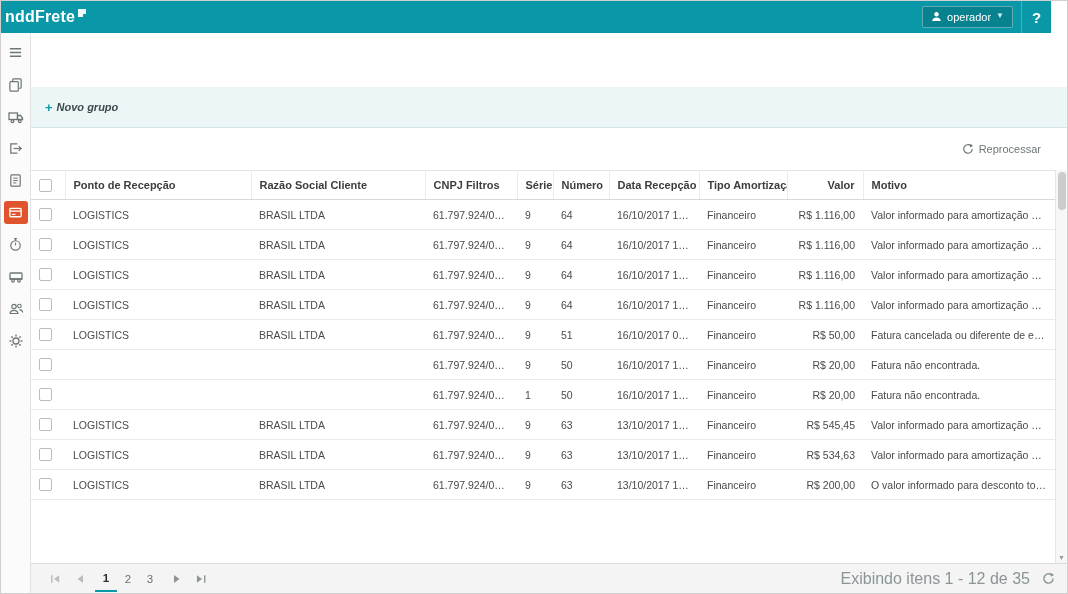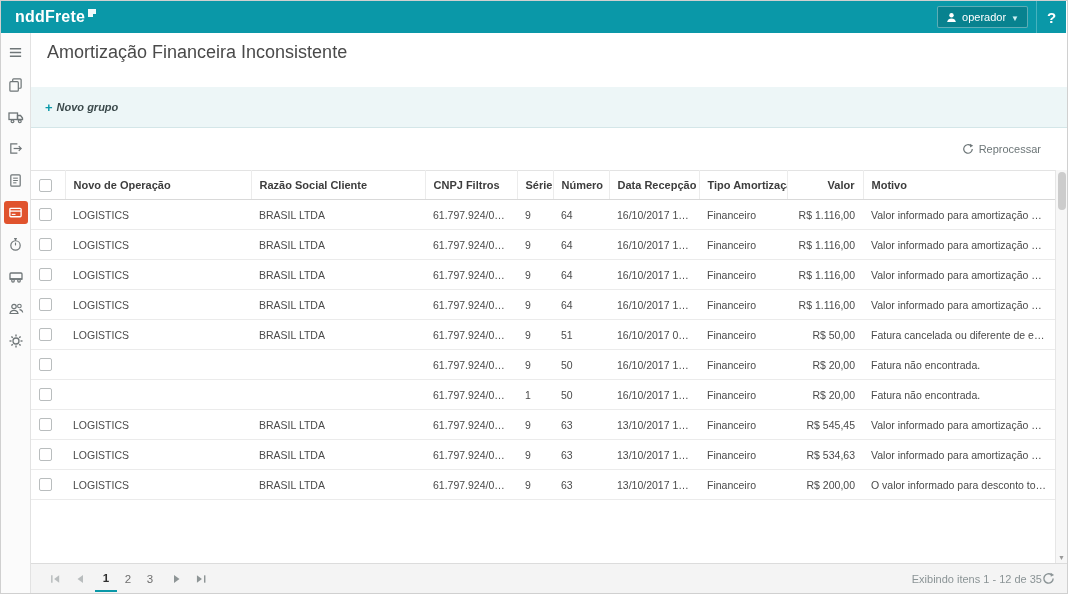--- a/index.html
+++ b/index.html
@@ -1,26 +1,26 @@
 <!DOCTYPE html>
 <html><head>
 <meta charset="utf-8">
 <style>
   * { box-sizing: border-box; margin: 0; padding: 0; }
   html,body { background:#e9e9e9; }
   body { font-family:"Liberation Sans", sans-serif; }
   .app { width:1068px; height:594px; position:relative; background:#fff; overflow:hidden; border:1px solid #d0d0d0; }
 
   
-  .topbar { position:absolute; top:0; left:0; right:1px; height:32px; background:#0a98a8; display:flex; align-items:center; padding:0 0 0 14px; }
+  .topbar { position:absolute; top:0; left:0; right:16px; height:32px; background:#0a98a8; display:flex; align-items:center; padding:0 0 0 4px; }
   .logo { color:#fff; font-size:16px; font-weight:bold; letter-spacing:.2px; display:flex; align-items:flex-start; cursor:default; }
   .logo-mark { width:8px; height:8px; background:#fff; opacity:.95; margin-left:3px; margin-top:1px; position:relative; }
   .logo-mark::after { content:""; position:absolute; right:0; bottom:0; width:3px; height:3px; background:#0a98a8; }
   .topbar-spacer { flex:1; }
-  .user-btn { display:flex; align-items:flex-end; gap:5px; background:#08828f; border:1px solid rgba(255,255,255,.35); border-radius:2px; color:#fff; font-size:11px; padding:4px 8px; margin-right:8px; cursor:pointer; }
+  .user-btn { display:flex; align-items:flex-start; gap:5px; background:#08828f; border:1px solid rgba(255,255,255,.35); border-radius:2px; color:#fff; font-size:11px; padding:4px 8px; margin-right:8px; cursor:pointer; }
   .user-caret { font-size:8px; color:#cdeff3; }
   .help-btn { width:30px; height:32px; background:#0a98a8; border-left:1px solid rgba(255,255,255,.25); color:#fff; font-weight:bold; font-size:15px; display:flex; align-items:center; justify-content:center; cursor:pointer; }
 
   
   .sidebar { position:absolute; top:32px; left:0; bottom:0; width:30px; background:#fbfbfb; border-right:1px solid #e2e2e2; display:flex; flex-direction:column; align-items:center; padding-top:8px; gap:9px; }
   .side-icon { width:24px; height:23px; display:flex; align-items:center; justify-content:center; cursor:pointer; border-radius:3px; }
   .side-icon svg { display:block; }
   .side-icon.active { background:#e0532d; }
 
   
@@ -59,21 +59,21 @@
   .vscroll { position:absolute; top:0; right:0; bottom:0; width:12px; background:#f7f7f7; border-left:1px solid #e6e6e6; }
   .vscroll-thumb { position:absolute; top:2px; left:2px; width:8px; height:38px; background:#cccccc; border-radius:4px; cursor:pointer; }
   .vscroll-down { position:absolute; bottom:0; left:0; width:11px; height:12px; display:flex; align-items:center; justify-content:center; color:#9a9a9a; font-size:7px; cursor:pointer; }
 
   
   .pagination { height:30px; background:#f4f4f4; border-top:1px solid #dcdcdc; display:flex; align-items:center; padding:0 12px; }
   .pg-btn { width:24px; height:22px; display:flex; align-items:center; justify-content:center; cursor:pointer; }
   .pg-pages { display:flex; align-items:center; margin:0 4px; }
   .pg-page { min-width:22px; height:26px; display:flex; align-items:center; justify-content:center; font-size:11.5px; color:#6e6e6e; cursor:pointer; padding:0 4px; }
   .pg-page.active { color:#2f2f2f; font-weight:bold; border-bottom:2px solid #0a98a8; cursor:default; }
-  .pg-status { margin-left:auto; font-size:11px; color:#8b9496; display:flex; align-items:center; }
+  .pg-status { margin-left:auto; font-size:16px; color:#8b9496; display:flex; align-items:center; gap:12px; }
   .pg-refresh { cursor:pointer; display:flex; align-items:center; }
 </style>
 </head>
 <body>
 
 <div class="app">
 
   <div class="topbar">
     <div class="logo">
       <span>nddFrete</span>
@@ -178,21 +178,20 @@
             <line x1="3.4" y1="12.6" x2="4.8" y2="11.2"></line>
             <line x1="11.2" y1="4.8" x2="12.6" y2="3.4"></line>
           </g>
         </svg>
     </div>
   </div>
 
   <div class="main">
 
     <div class="page-head">
-      <div class="page-title">Amortização Financeira Inconsistente</div>
     </div>
 
 
     <div class="filters-body">
       <span class="new-group">
         <span class="plus-glyph">+</span>
         <span class="new-group-label">Novo grupo</span>
       </span>
     </div>
 
@@ -207,21 +206,21 @@
     </div>
 
     <div class="table-wrap">
       <table class="grid">
         <thead>
           <tr>
             <th class="col-check">
               <span class="checkbox"></span>
             </th>
 
-          <th class="col-ponto">Novo de Operação</th>
+          <th class="col-ponto">Ponto de Recepção</th>
               <th class="col-razao">Razão Social Cliente</th>
               <th class="col-cnpj">CNPJ Filtros</th>
               <th class="col-serie">Série</th>
               <th class="col-numero">Número</th>
               <th class="col-data">Data Recepção</th>
               <th class="col-tipo">Tipo Amortização</th>
               <th class="col-valor al-right">Valor</th>
               <th class="col-motivo">Motivo</th>
             </tr>
         </thead>

